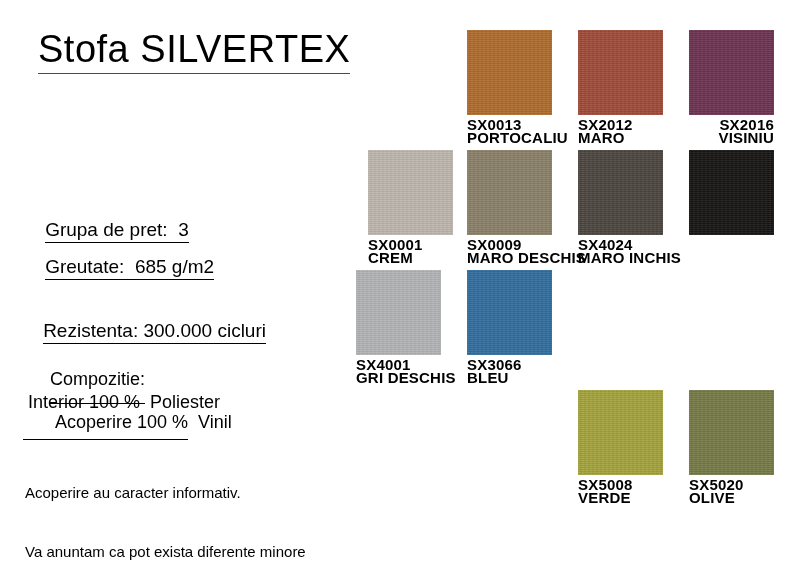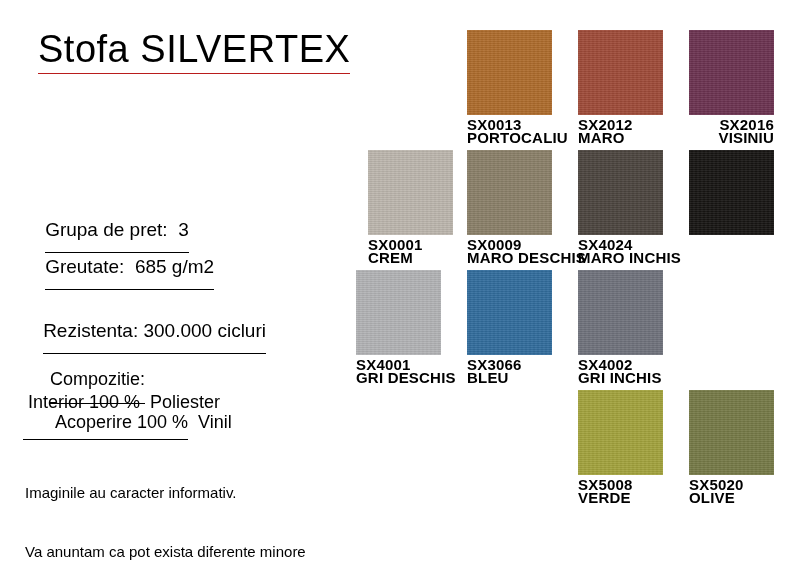--- a/index.html
+++ b/index.html
@@ -31,21 +31,21 @@
 
   
   .spec-line {
     position: absolute;
     font-size: 19px;
     line-height: 22px;
     white-space: pre;
   }
   .spec-line .u {
     border-bottom: 1.5px solid #000;
-    padding-bottom: 12px;
+    padding-bottom: 2px;
     margin-top: 18px;
   }
   .spec-grupa      { left: 24px; top: 197px; }
   .spec-greutate   { left: 24px; top: 234px; }
   .spec-rezistenta { left: 22px; top: 298px; }
 
   
   .comp-line {
     position: absolute;
     font-size: 18px;
@@ -121,21 +121,21 @@
 
   <div class="comp-line comp-heading">
     <span class="u">Compozitie:</span>
   </div>
   <div class="comp-line comp-interior">Interior 100 %  Poliester</div>
   <div class="comp-line comp-coating">
     <span class="u">Acoperire 100 %</span><span>  Vinil</span>
   </div>
 
   <div class="disclaimer">
-    <div>Imaginile au caracter informativ.</div>
+    <div>Acoperire au caracter informativ.</div>
     <div>Va anuntam ca pot exista diferente minore</div>
     
     
   </div>
 
   <div class="swatch-grid">
 
     <div class="swatch-cell" style="grid-row:1; grid-column:2;">
       <div class="swatch-color" style="background-color: rgb(173, 107, 43);"></div>
       <div class="swatch-label">
@@ -197,27 +197,20 @@
     </div>
 
     <div class="swatch-cell" style="grid-row:3; grid-column:2;">
       <div class="swatch-color" style="background-color: rgb(49, 108, 156);"></div>
       <div class="swatch-label">
         <div>SX3066</div>
         <div>BLEU</div>
       </div>
     </div>
 
-    <div class="swatch-cell" style="grid-row:3; grid-column:3;">
-      <div class="swatch-color" style="background-color: rgb(111, 114, 123);"></div>
-      <div class="swatch-label">
-        <div>SX4002</div>
-        <div>GRI INCHIS</div>
-      </div>
-    </div>
 
 
     <div class="swatch-cell" style="grid-row:4; grid-column:3;">
       <div class="swatch-color" style="background-color: rgb(162, 162, 60);"></div>
       <div class="swatch-label">
         <div>SX5008</div>
         <div>VERDE</div>
       </div>
     </div>
 

